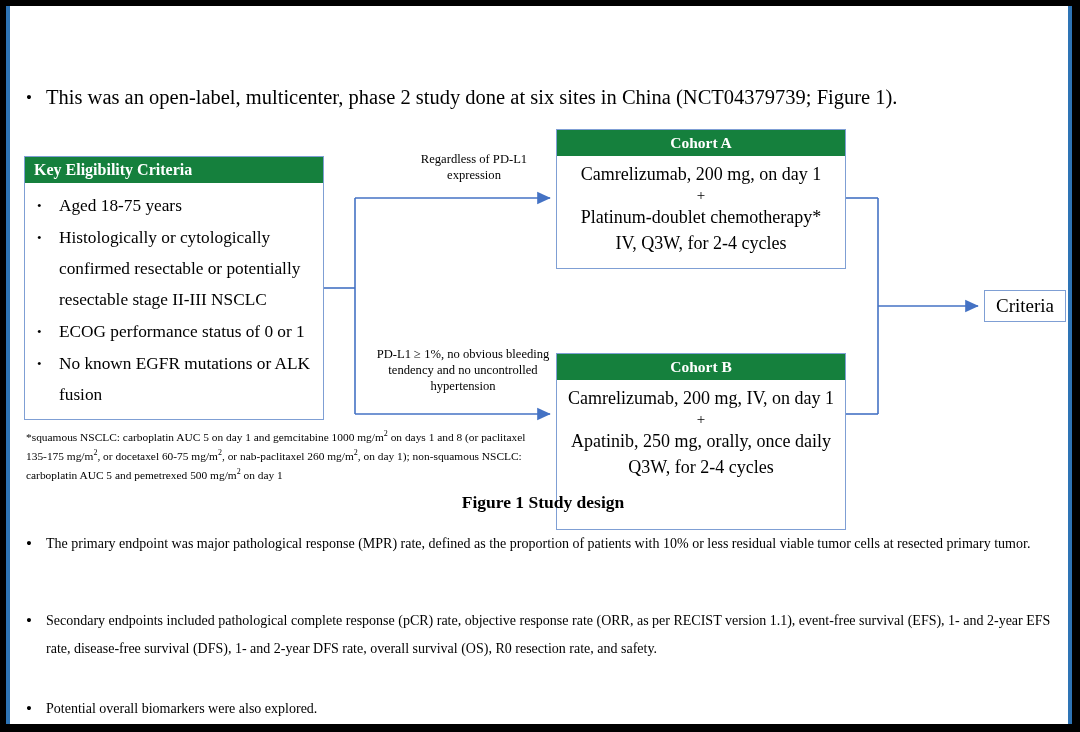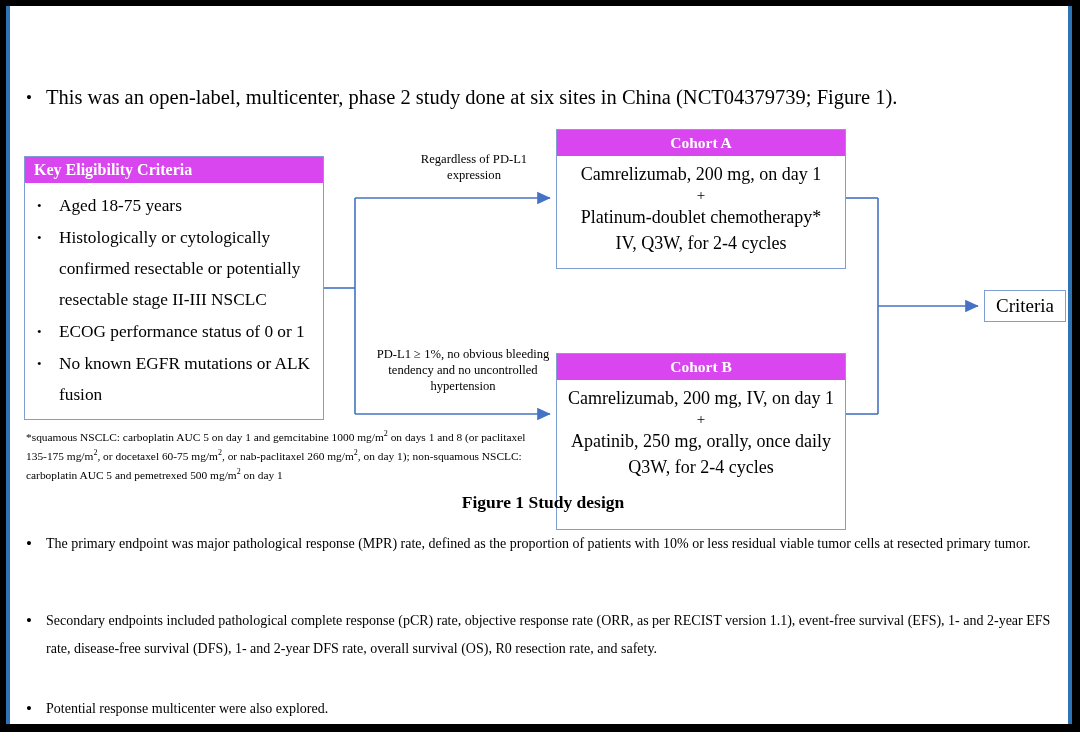--- a/index.html
+++ b/index.html
@@ -33,21 +33,21 @@
 
   #lead-bullet{ left:16px; top:78px; width:1030px; }
   #lead-bullet .btxt{ font-size:20.5px; }
 
   
   #figure{ position:absolute; left:0; top:118px; width:1066px; height:382px; }
 
   .fbox{ position:absolute; box-sizing:border-box; background:#fff;
          border:1px solid #7f9fd4; }
   .fbox-head{
-    background:#d946ef; color:#fff; font-weight:bold;
+    background:#15803d; color:#fff; font-weight:bold;
     font-size:15.5px; line-height:26px; height:26px;
     display:flex; align-items:center; justify-content:center;
     font-family:"Liberation Serif",serif;
   }
   .fbox-head.left-align{ justify-content:flex-start; padding-left:9px; font-size:16px;}
   .fbox-body{ padding:5px 8px 7px 8px; }
 
   
   #elig{ left:14px; top:32px; width:300px; height:264px; }
   #elig .fbox-body{ padding:7px 6px 6px 6px; }
@@ -187,16 +187,16 @@
     <span class="btxt">The primary endpoint was major pathological response (MPR) rate, defined as the proportion of patients with 10% or less residual viable tumor cells at resected primary tumor.</span>
   </div>
 
   <div class="bullet" id="b2">
     <span class="dot">•</span>
     <span class="btxt">Secondary endpoints included pathological complete response (pCR) rate, objective response rate (ORR, as per RECIST version 1.1), event-free survival (EFS), 1- and 2-year EFS rate, disease-free survival (DFS), 1- and 2-year DFS rate, overall survival (OS), R0 resection rate, and safety.</span>
   </div>
 
   <div class="bullet" id="b3">
     <span class="dot">•</span>
-    <span class="btxt">Potential response multicenter were also explored.</span>
+    <span class="btxt">Potential overall biomarkers were also explored.</span>
   </div>
 
 </div>
 
 </body></html>

